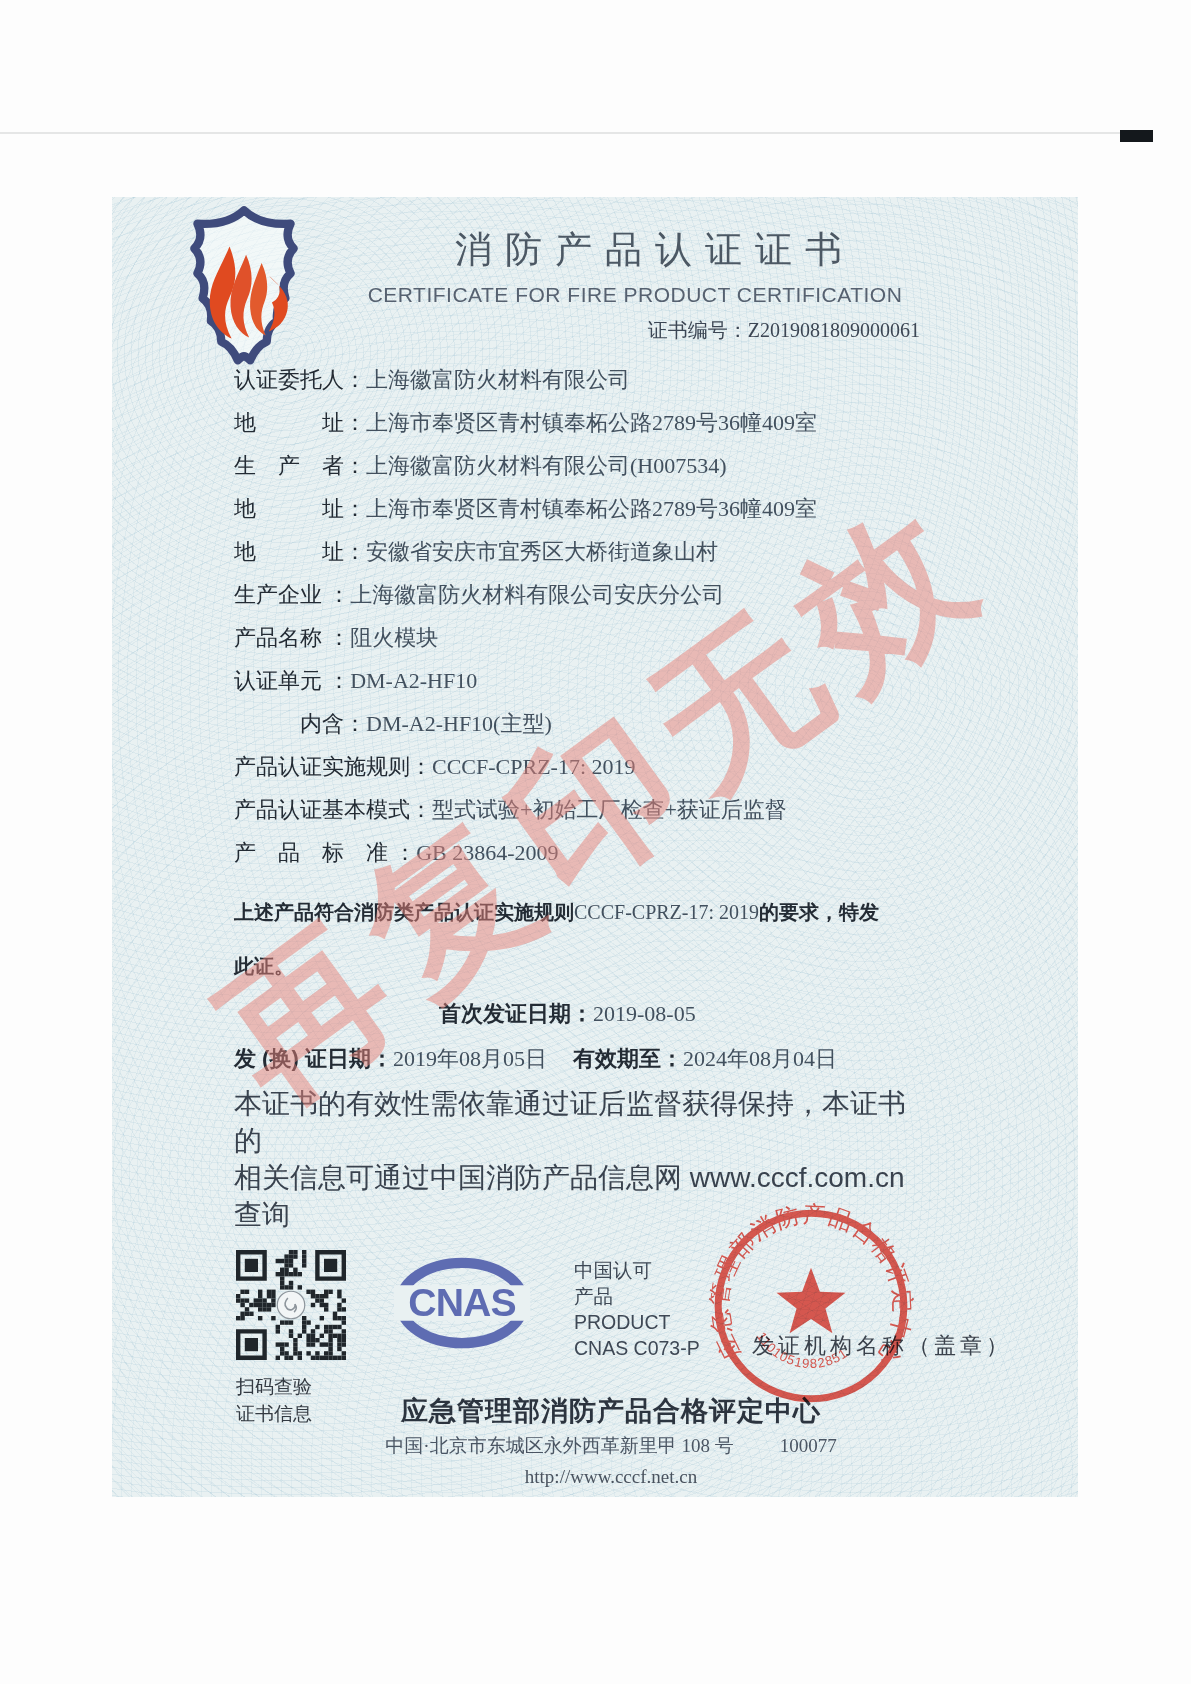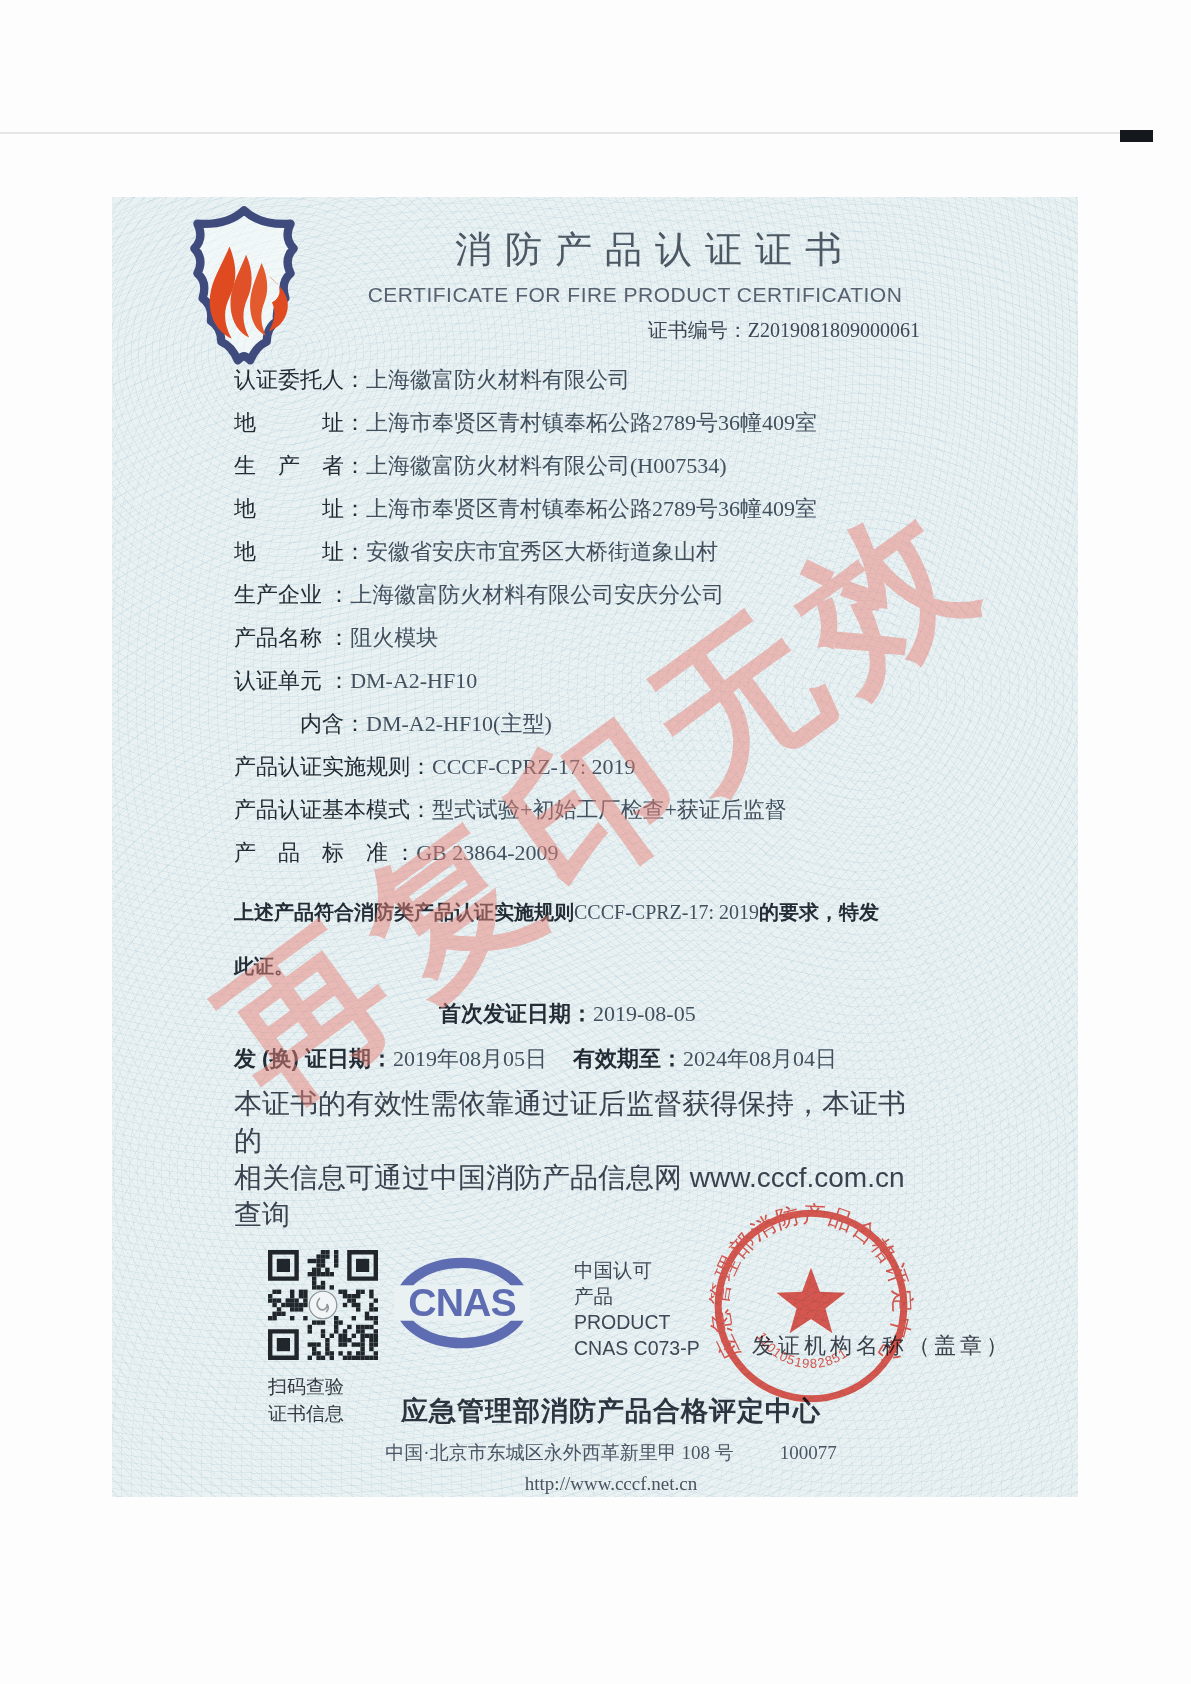--- a/index.html
+++ b/index.html
@@ -60,37 +60,37 @@
   .first-issue .fval{font-family:"Liberation Serif",serif;color:#42505e;}
 
   .issue-row{margin-top:11px;font-size:22px;line-height:34px;white-space:nowrap;}
   .issue-row .flab{font-weight:bold;color:#232b34;}
   .issue-row .fval{font-family:"Liberation Serif",serif;color:#42505e;}
   .issue-row .gap{display:inline-block;width:26px;}
 
   .notice{margin-top:9px;width:790px;padding-right:95px;box-sizing:border-box;
     font-size:28px;line-height:37px;color:#39424e;}
 
-  .qr-block{position:absolute;left:116px;top:1053px;width:126px;text-align:center;z-index:3;margin-left:32px;}
+  .qr-block{position:absolute;left:116px;top:1053px;width:126px;text-align:center;z-index:3;}
   .qr-caption{margin-top:9px;font-size:19px;line-height:27px;color:#333a42;text-align:left;padding-left:8px;}
 
   .cnas-block{position:absolute;left:280px;top:1058px;z-index:3;}
   .cnas-note{position:absolute;left:462px;top:1060px;z-index:3;font-size:19.5px;line-height:26px;color:#3e4855;}
 
   .stamp{position:absolute;left:588px;top:998px;z-index:8;mix-blend-mode:multiply;opacity:0.88;}
   .stamp text{font-family:"Liberation Sans",sans-serif;}
 
   .seal-caption{
     position:absolute;left:640px;top:1116px;z-index:4;
     font-family:"Liberation Serif",serif;font-size:22px;letter-spacing:4px;color:#3a414b;white-space:nowrap;margin-top:18px;
   }
 
   .issuer{position:absolute;left:0;right:0;top:1196px;text-align:center;padding-left:32px;z-index:3;}
   .issuer-name{font-size:27px;font-weight:bold;color:#2c343f;letter-spacing:1px;}
-  .issuer-addr{margin-top:11px;font-family:"Liberation Serif",serif;font-size:19px;color:#4a5563;}
+  .issuer-addr{margin-top:4px;font-family:"Liberation Serif",serif;font-size:19px;color:#4a5563;}
   .issuer-addr .pc{display:inline-block;margin-left:46px;}
   .issuer-url{margin-top:7px;font-family:"Liberation Serif",serif;font-size:19px;color:#49525e;}
 </style>
 </head>
 <body>
 
 <div class="page">
   <div class="scan-line"></div>
   <div class="scan-mark"></div>
 

